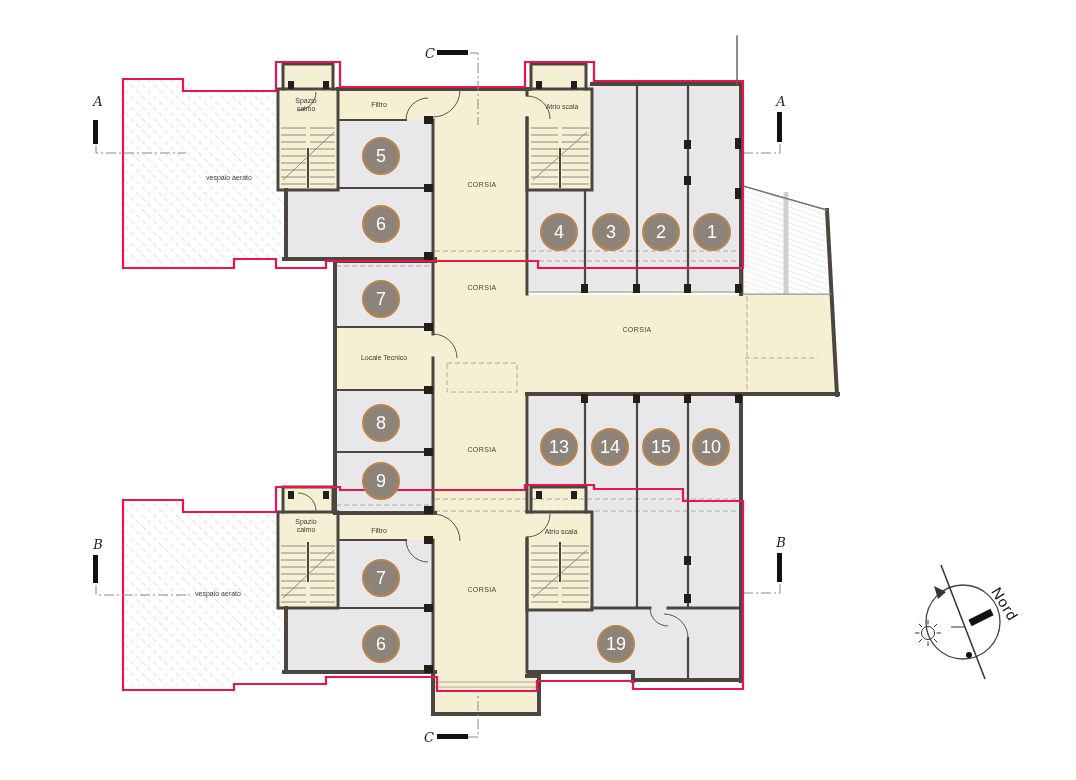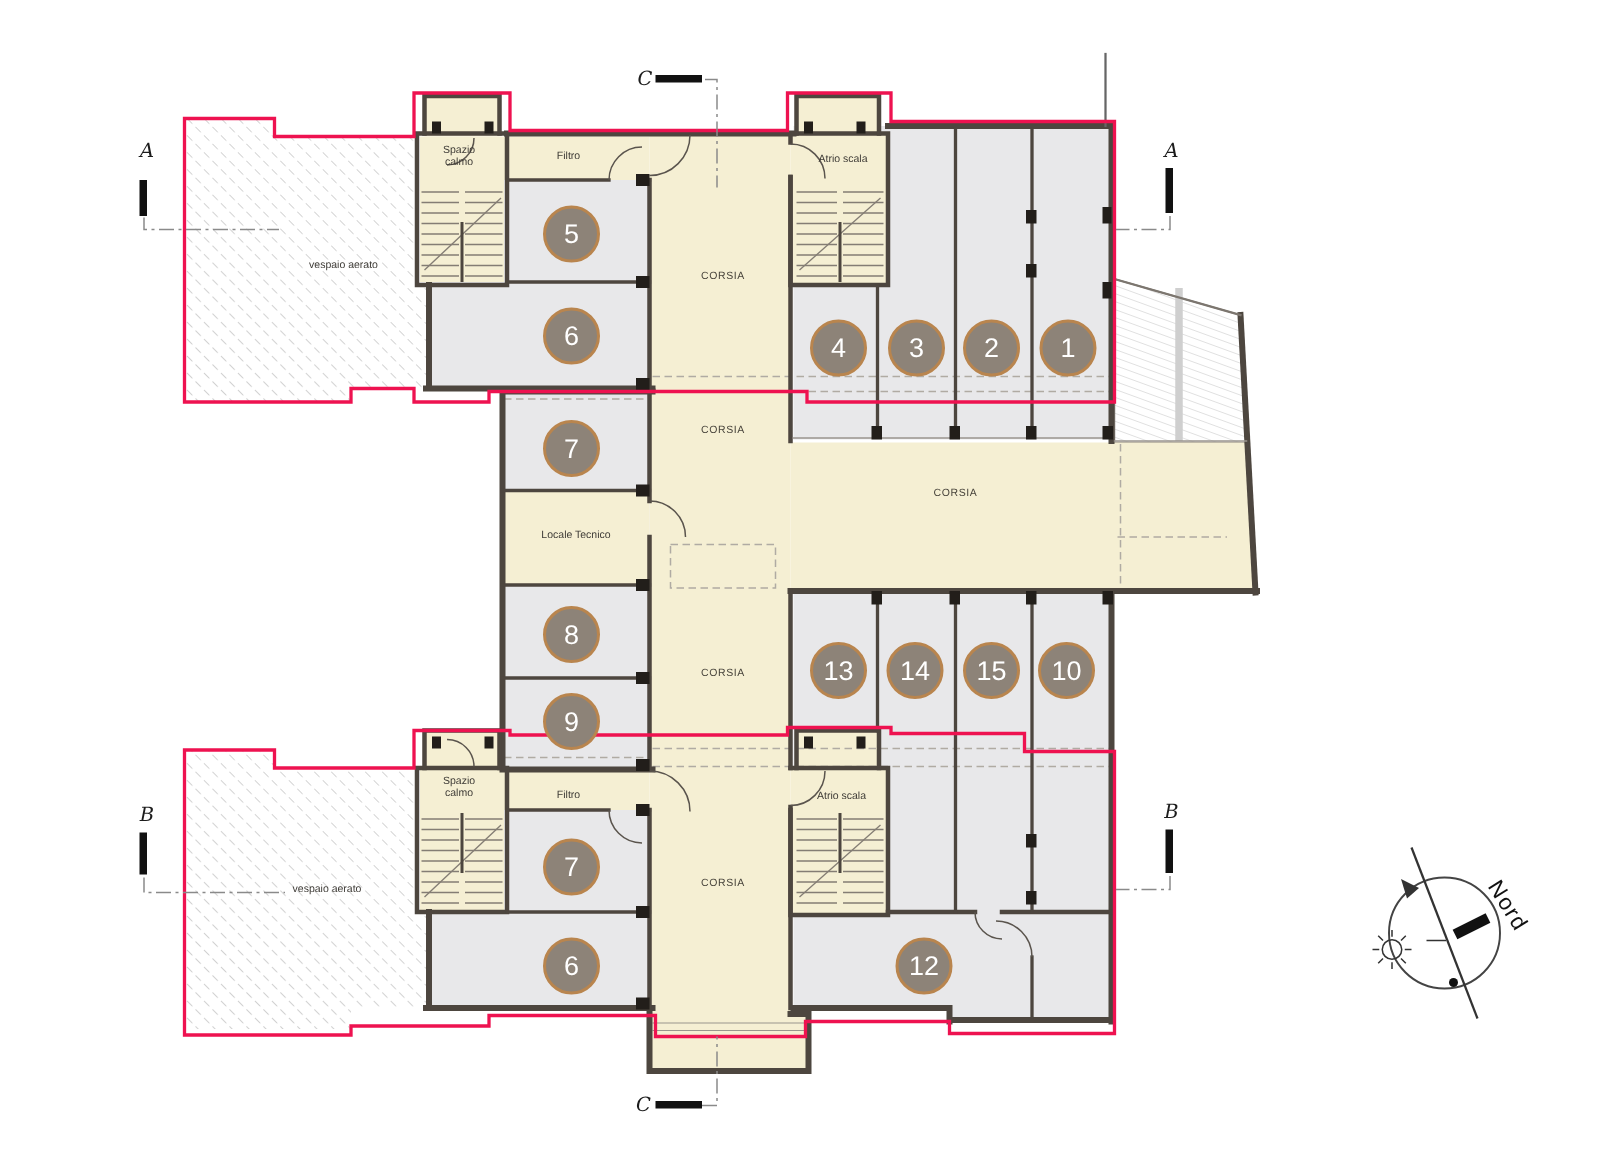--- a/index.html
+++ b/index.html
@@ -268,19 +268,19 @@
 <div class="room-tag" style="left:642px;top:213px">2</div>
 <div class="room-tag" style="left:592px;top:213px">3</div>
 <div class="room-tag" style="left:540px;top:213px">4</div>
 <div class="room-tag" style="left:362px;top:137px">5</div>
 <div class="room-tag" style="left:362px;top:205px">6</div>
 <div class="room-tag" style="left:362px;top:280px">7</div>
 <div class="room-tag" style="left:362px;top:404px">8</div>
 <div class="room-tag" style="left:362px;top:462px">9</div>
 <div class="room-tag" style="left:362px;top:559px">7</div>
 <div class="room-tag" style="left:362px;top:625px">6</div>
-<div class="room-tag" style="left:597px;top:625px">12</div>
+<div class="room-tag" style="left:597px;top:625px">19</div>
 <div class="room-tag" style="left:540px;top:428px">13</div>
 <div class="room-tag" style="left:591px;top:428px">14</div>
 <div class="room-tag" style="left:642px;top:428px">15</div>
 <div class="room-tag" style="left:692px;top:428px">10</div>
 
 </div>
 
 </body></html>

